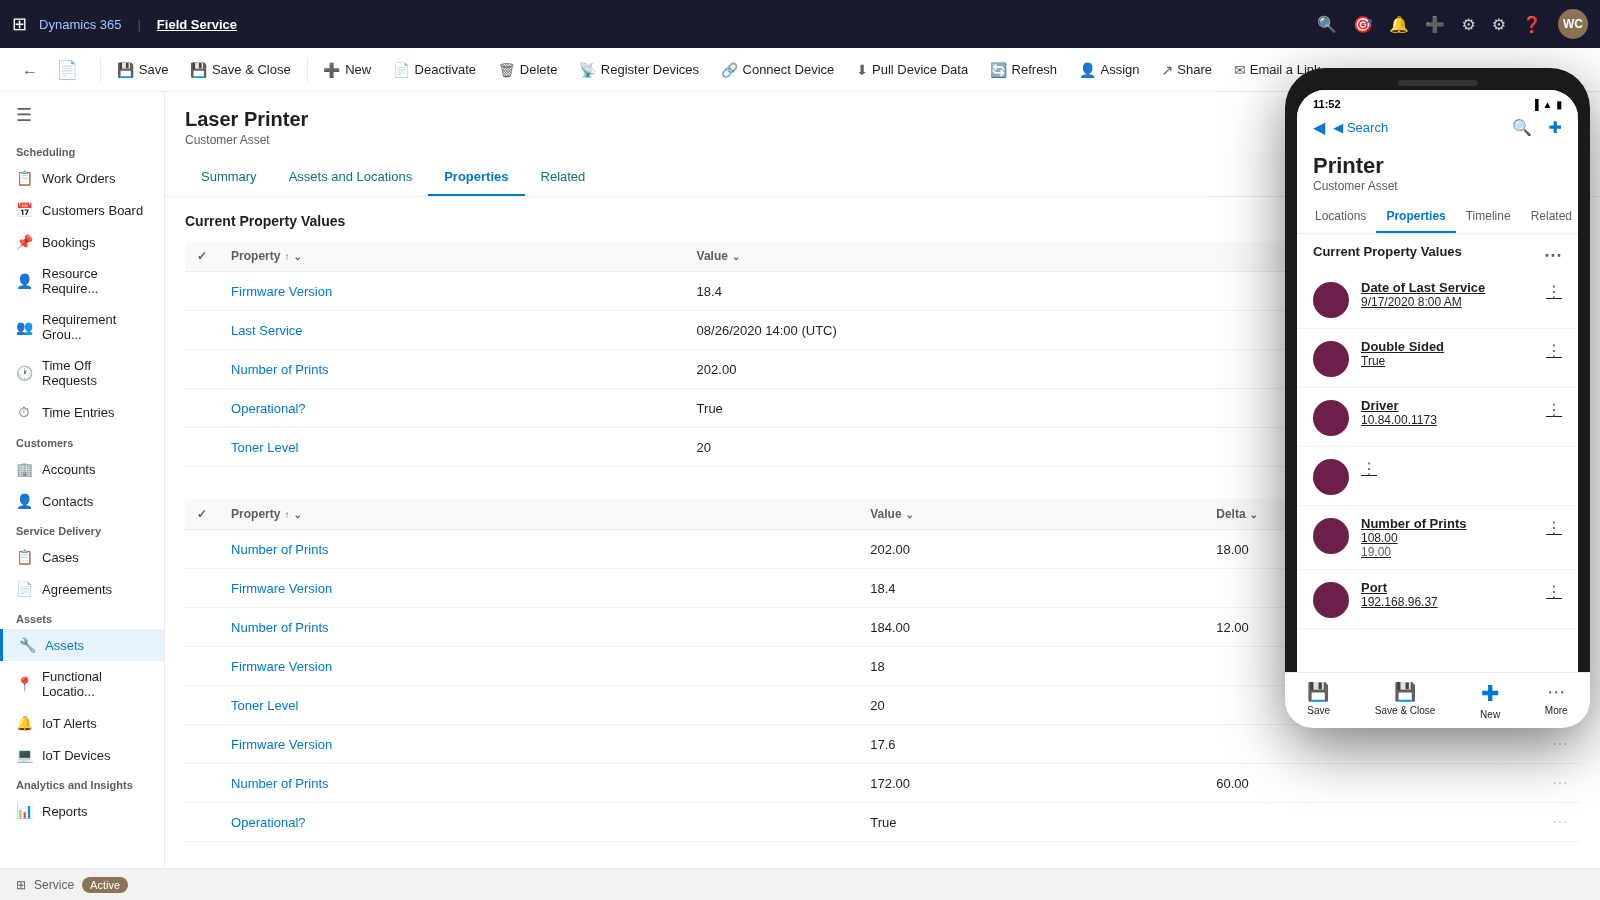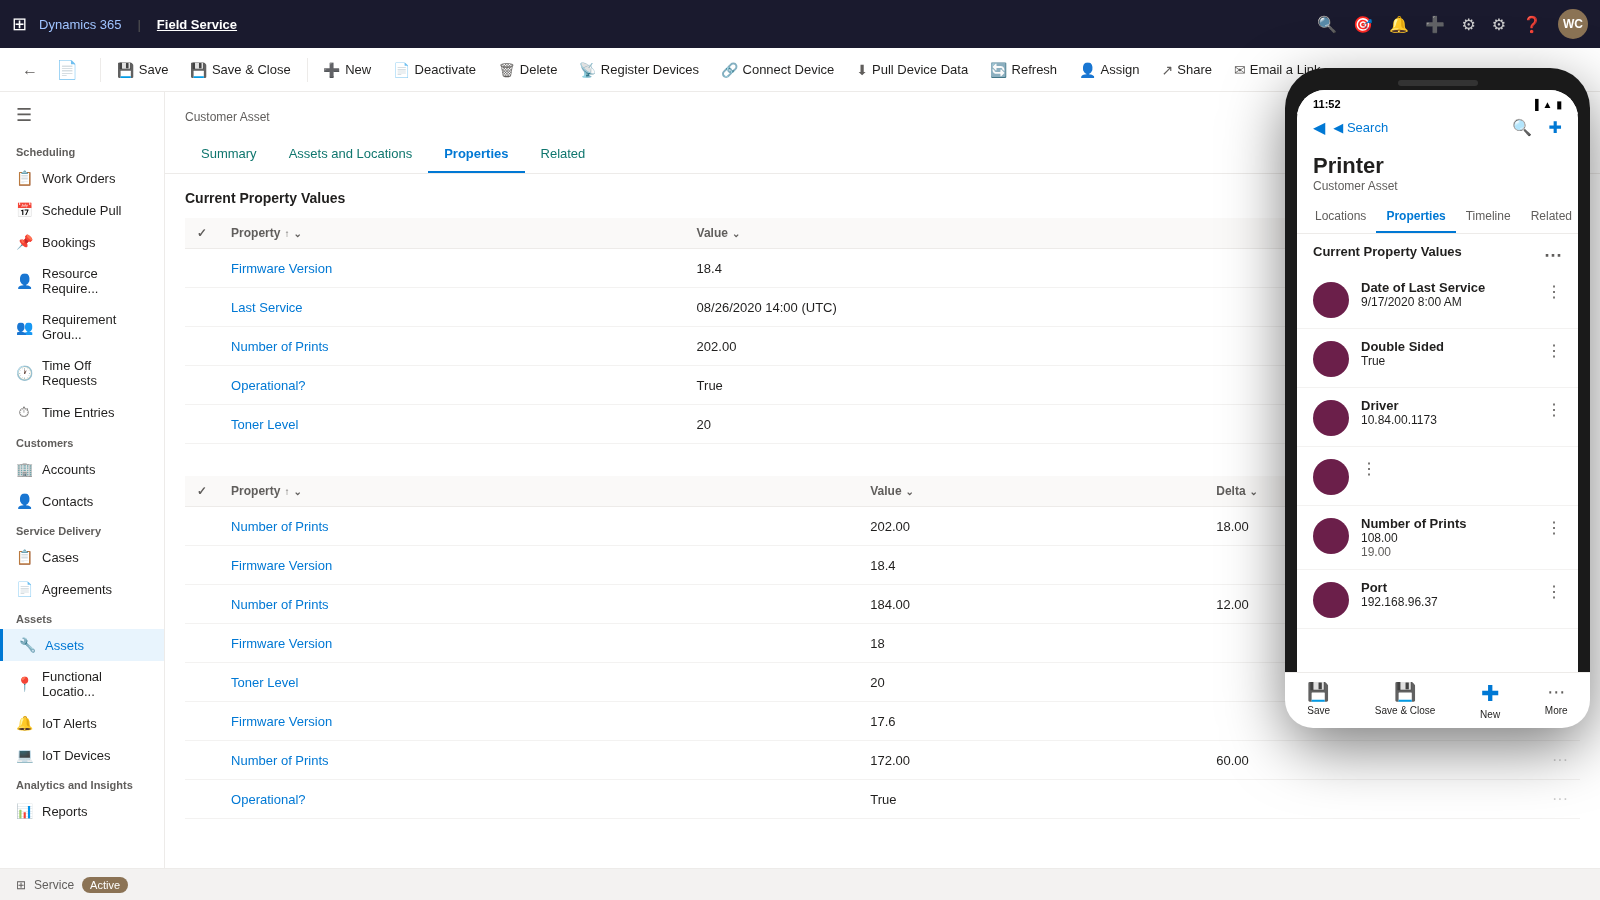--- a/index.html
+++ b/index.html
@@ -257,21 +257,21 @@
       font-weight: 600;
     }
     .phone-section-header {
       display: flex;
       justify-content: space-between;
       padding: 10px 16px 4px;
       font-size: 13px;
       font-weight: 600;
     }
     .phone-section-more { color: #605e5c; font-size: 18px; }
-    .phone-items { overflow-y: auto; flex: 1; padding-bottom: 60px; }
+    .phone-items { overflow-y: auto; flex: 1; padding-bottom: 60px; text-decoration: underline; }
     .phone-item {
       display: flex;
       align-items: flex-start;
       padding: 10px 16px;
       border-bottom: 1px solid #f3f2f1;
       gap: 12px;
     }
     .phone-item-icon {
       width: 36px;
       height: 36px;
@@ -399,21 +399,21 @@
   <div class="sidebar">
     <div class="sidebar-hamburger">☰</div>
 
     <div class="sidebar-section-label">Scheduling</div>
     <div class="sidebar-item">
       <span class="sidebar-item-icon">📋</span>
       <span>Work Orders</span>
     </div>
     <div class="sidebar-item">
       <span class="sidebar-item-icon">📅</span>
-      <span>Schedule Pull</span>
+      <span>Customers Board</span>
     </div>
     <div class="sidebar-item">
       <span class="sidebar-item-icon">📌</span>
       <span>Bookings</span>
     </div>
     <div class="sidebar-item">
       <span class="sidebar-item-icon">👤</span>
       <span>Resource Require...</span>
     </div>
     <div class="sidebar-item">
@@ -470,20 +470,21 @@
     <div class="sidebar-section-label">Analytics and Insights</div>
     <div class="sidebar-item">
       <span class="sidebar-item-icon">📊</span>
       <span>Reports</span>
     </div>
   </div>
 
   <div class="content-area">
 
     <div class="page-header">
+      <div class="page-title">Laser Printer</div>
       <div class="page-subtitle">Customer Asset</div>
     </div>
 
     <div class="tabs">
       <div class="tab">Summary</div>
       <div class="tab">Assets and Locations</div>
       <div class="tab active">Properties</div>
       <div class="tab">Related</div>
     </div>
 

